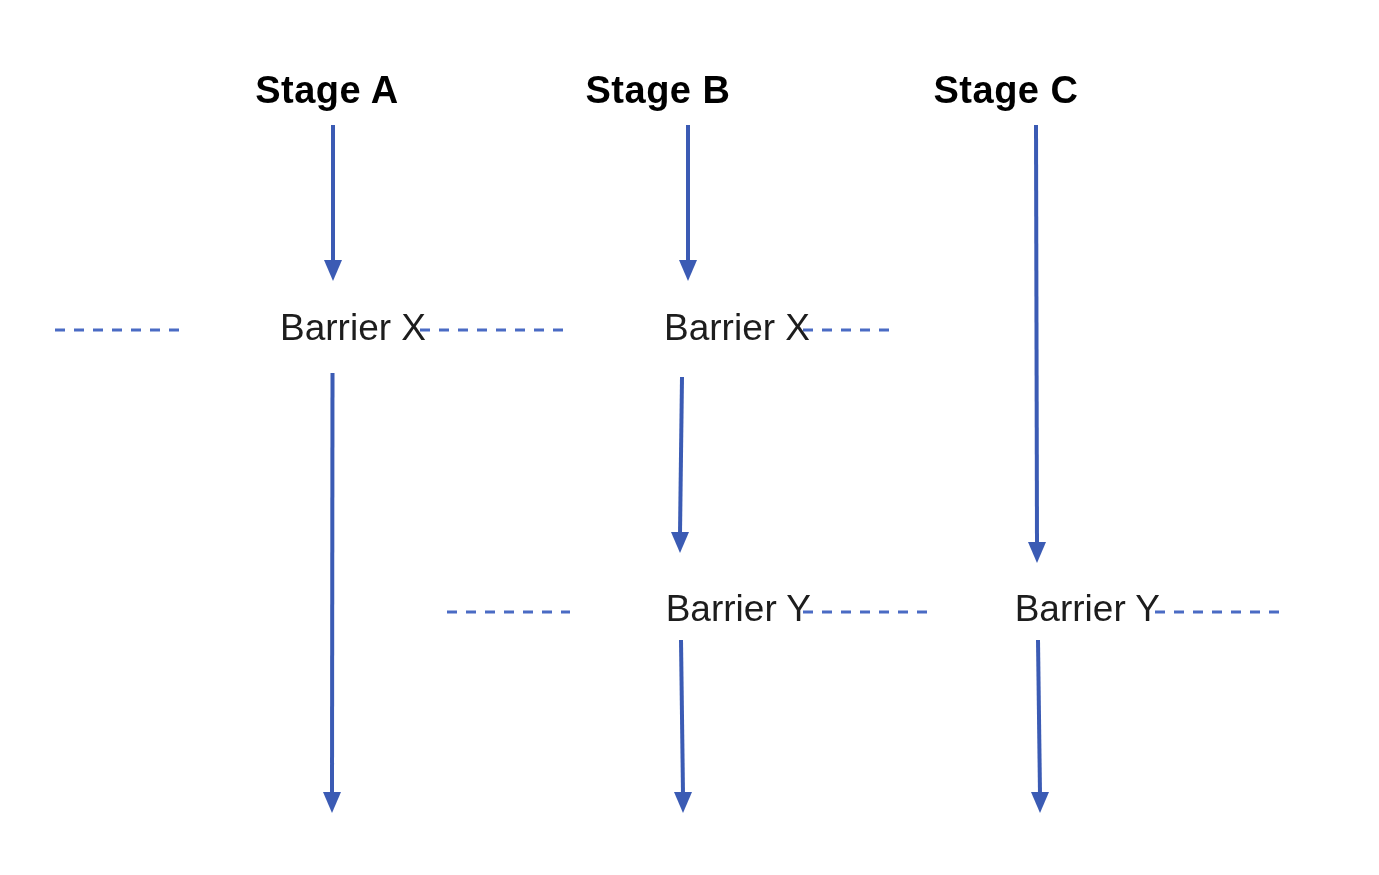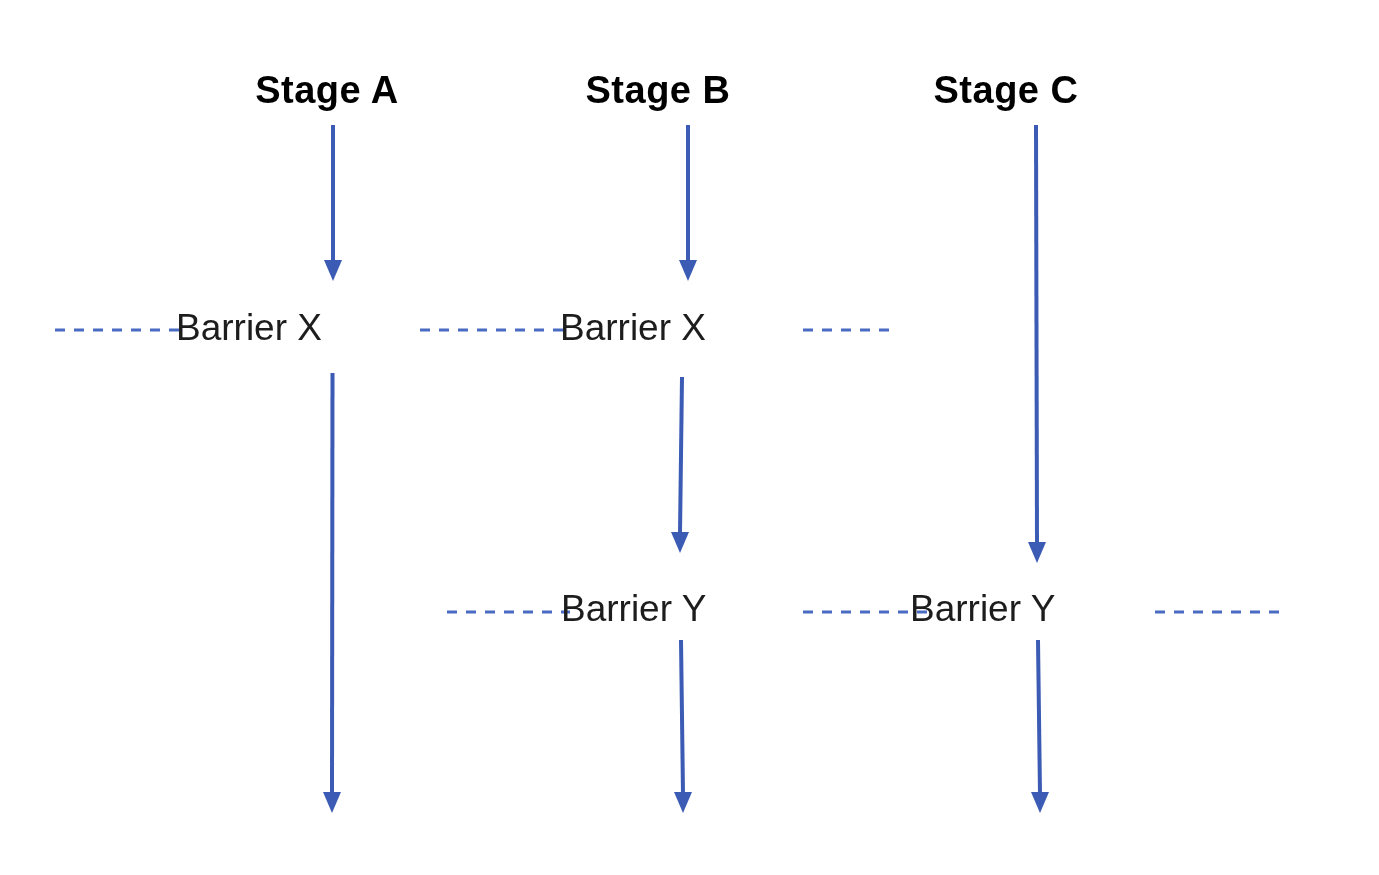--- a/index.html
+++ b/index.html
@@ -30,21 +30,21 @@
     font-size: 38px;
     font-weight: bold;
     color: #000000;
     letter-spacing: 0.5px;
     white-space: nowrap;
     margin-top: 20px;
   }
   .barrier-label {
     position: absolute;
     width: 250px;
-    text-align: left;
+    text-align: right;
     font-size: 37px;
     font-weight: 400;
     color: var(--label-black, #1d1d1d);
     white-space: nowrap;
   }
   .flow-line {
     stroke: var(--arrow-blue, #3b5bb4);
     stroke-width: 4;
     stroke-linecap: butt;
     fill: none;

